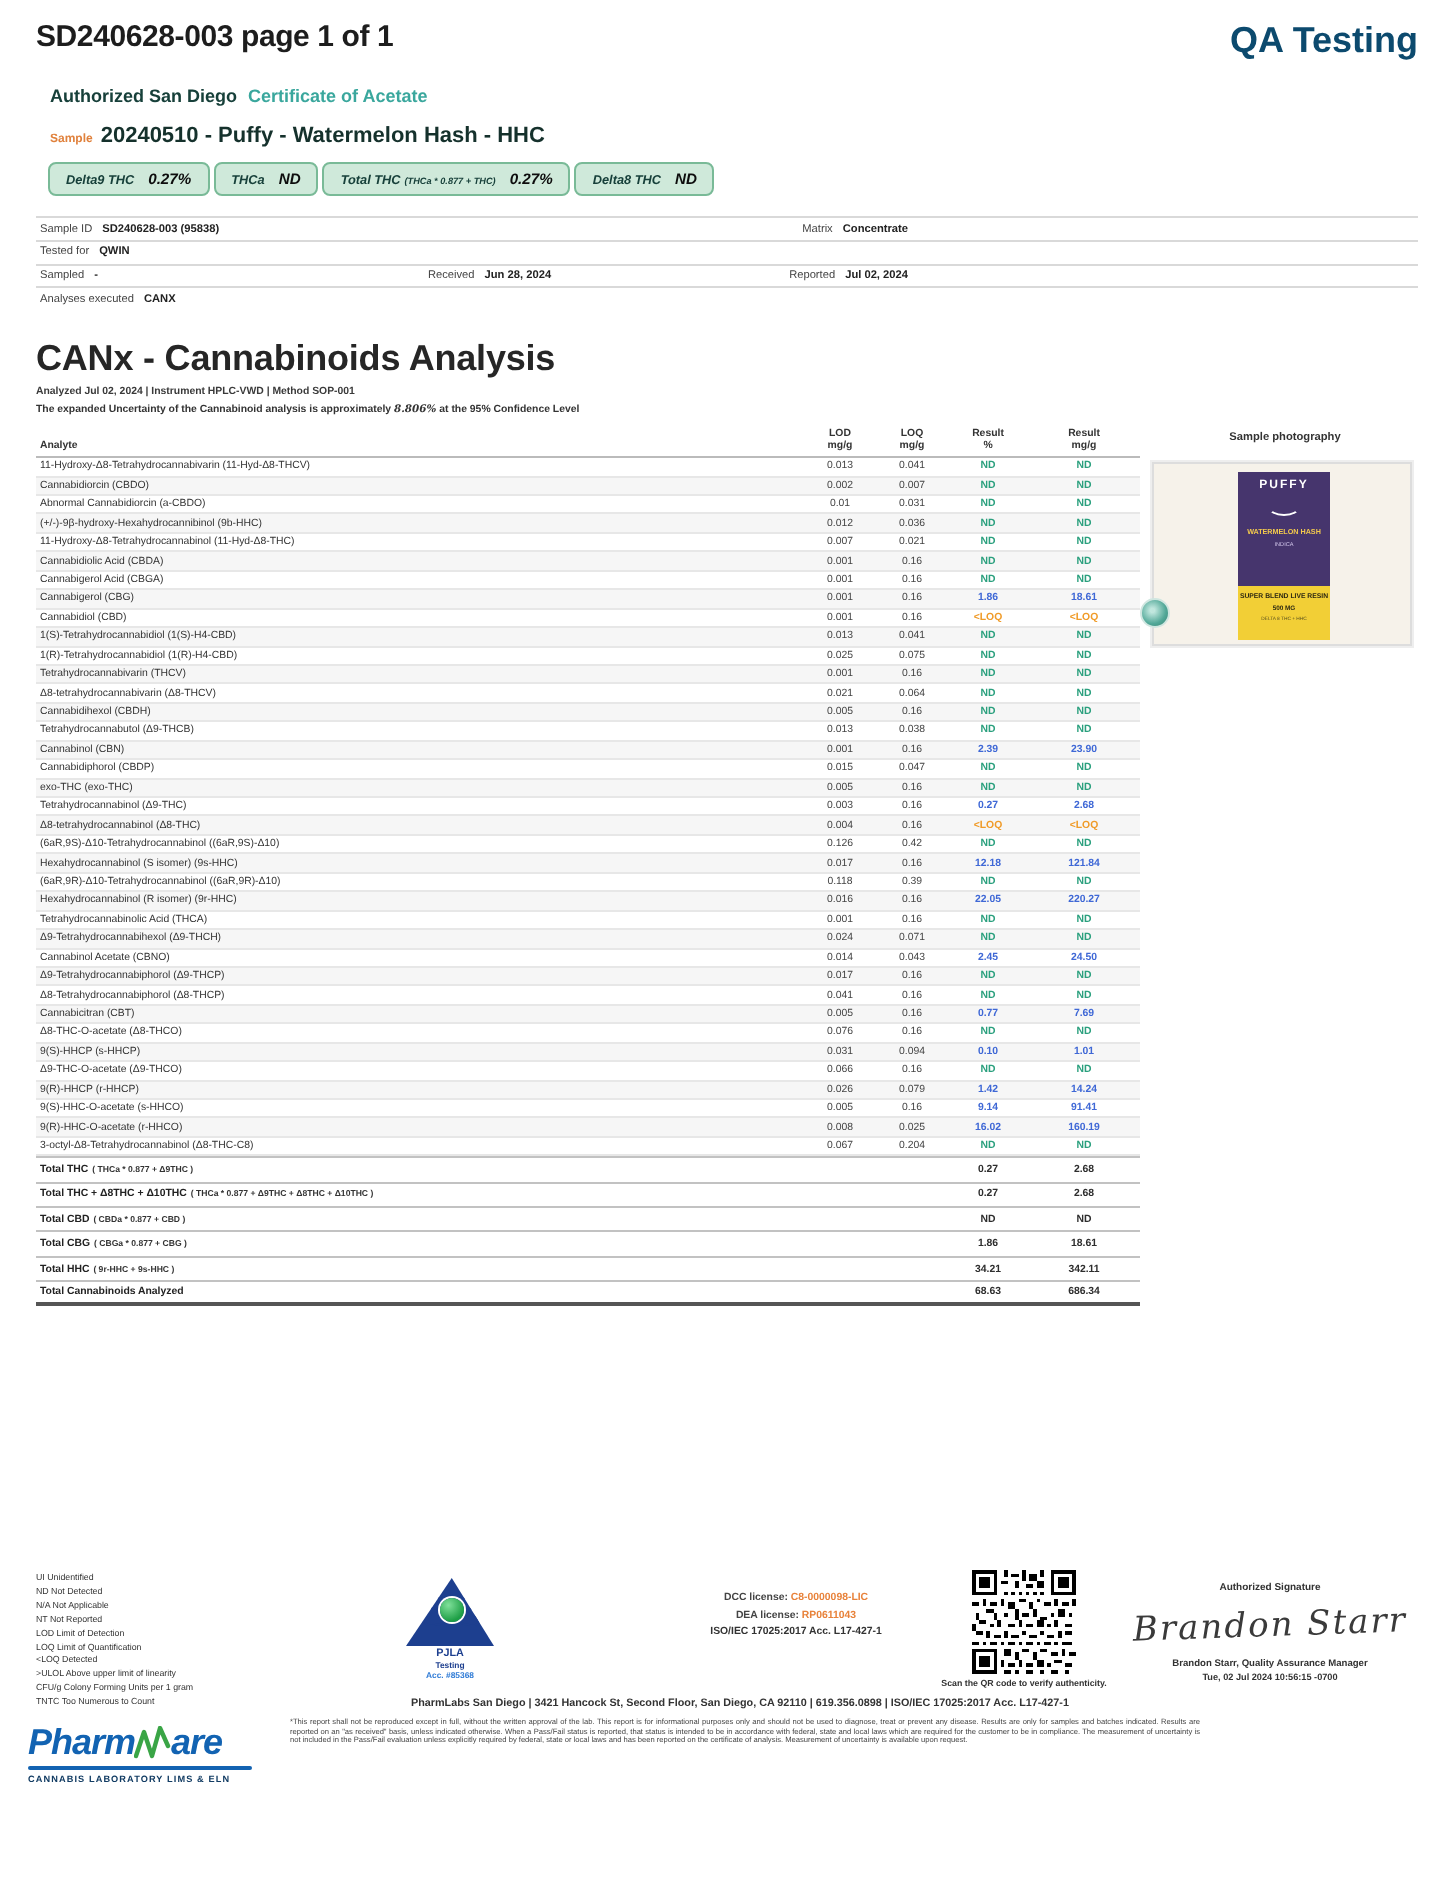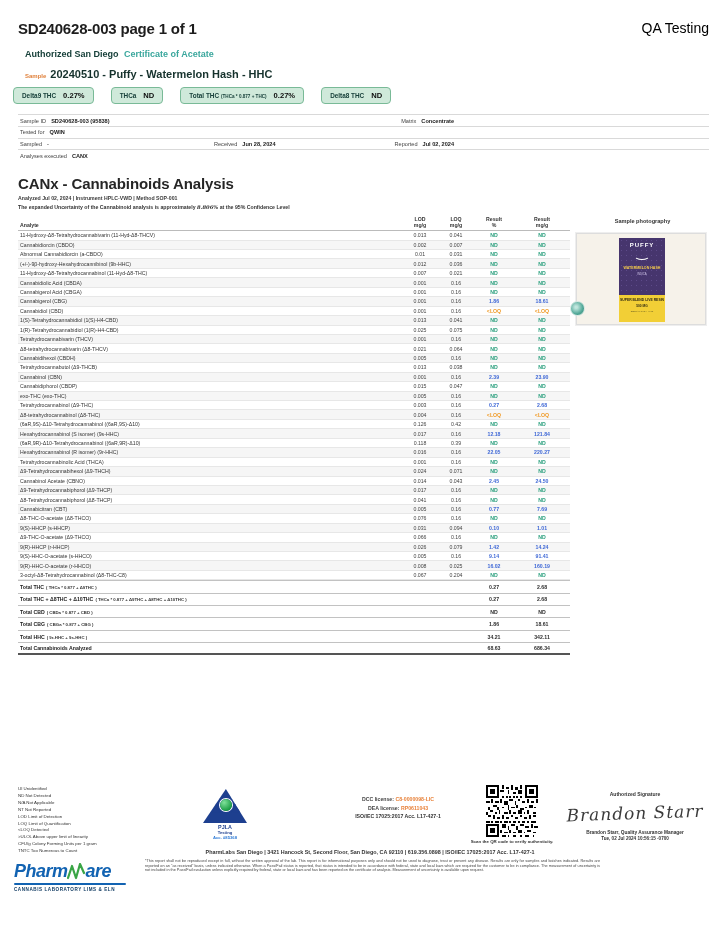--- a/index.html
+++ b/index.html
@@ -1,30 +1,30 @@
 <!DOCTYPE html>
 <html><head>
 <meta charset="utf-8">
 <style>
   * { margin:0; padding:0; box-sizing:border-box; }
   html,body { background:#fff; }
   body { font-family:"Liberation Sans", sans-serif; color:#222; }
   .page { position:relative; width:727px; height:941px; background:#fff; overflow:hidden; }
 
   
-  .hdr-row { display:flex; justify-content:space-between; align-items:flex-start; padding:20px 18px 0 18px; }
+  .hdr-row { display:flex; justify-content:space-between; align-items:flex-start; padding:10px 18px 0 18px; }
   .report-id { font-size:15px; font-weight:700; color:#1d1d1d; letter-spacing:-0.2px; }
-  .qa-label { font-size:14px; font-weight:400; color:#000000; }
+  .qa-label { font-size:18px; font-weight:700; color:#0c4a6e; }
   .lab-line { padding:12px 0 0 25px; font-size:9px; }
   .lab-name { font-weight:700; color:#17403a; }
   .doc-type { color:#3aa79d; font-weight:600; margin-left:3px; }
   .sample-line { padding:9px 0 0 25px; display:flex; align-items:baseline; }
   .sample-label { font-size:6px; color:#e0813c; font-weight:700; margin-right:4px; }
   .sample-name { font-size:11px; font-weight:700; color:#15312c; }
-  .badges { display:flex; gap:17px; padding:7px 0 0 13px; }
+  .badges { display:flex; gap:2px; padding:7px 0 0 24px;font-style:italic; }
   .badge { background:#cfe9da; border:1px solid #79ba97; border-radius:4px; padding:3px 8px; display:flex; align-items:baseline; white-space:nowrap; }
   .b-label { font-size:6.4px; font-weight:700; color:#17403a; }
   .b-formula { font-size:4.6px; font-weight:600; color:#17403a; margin-left:2px; }
   .b-value { font-size:7.6px; font-weight:800; color:#0d0d0d; margin-left:7px; }
 
   .sd-logo { position:absolute; right:16px; top:44px; display:flex; align-items:center; }
   .sd-emblem { width:34px; height:34px; border-radius:50%; border:2px dotted #e07b39; background:radial-gradient(circle at 50% 45%, #bfe3c9 0%, #7cbf8e 55%, #3f8f63 100%); position:relative; margin-right:4px; }
   .sd-emblem:after { content:""; position:absolute; left:7px; top:6px; width:14px; height:20px; background:#fff; opacity:.85; clip-path:polygon(0 0, 70% 0, 70% 40%, 100% 75%, 75% 100%, 20% 92%, 0 55%); }
   .sd-text { font-size:14px; font-weight:700; letter-spacing:-0.2px; }
   .sd-o { color:#e8823a; } .sd-g { color:#5b6670; } .sd-t { color:#49aec6; }
@@ -33,21 +33,21 @@
   .info { margin:10px 18px 0 18px; font-size:5.6px; }
   .info-row { display:flex; border-top:1px solid #d9d9d9; padding:2.6px 0 2.2px 2px; }
   .info-row.last { border-bottom:1px solid #d9d9d9; }
   .i-label { color:#444; margin-right:5px; font-weight:400; }
   .i-val { font-weight:700; color:#222; }
   .i-grp { display:flex; }
   .g2 { margin-left:165px; } .gR { margin-left:auto; margin-right:255px; }
   .info-plain { border-top:none; }
 
   
-  .sec-title { margin:14px 0 0 18px; font-size:15px; font-weight:700; color:#262626; letter-spacing:-0.1px; }
+  .sec-title { margin:14px 0 0 18px; font-size:18px; font-weight:700; color:#262626; letter-spacing:-0.1px; }
   .sec-meta { margin:3px 0 0 18px; font-size:5.2px; font-weight:600; color:#3a3a3a; }
   .sec-unc { margin:3px 0 0 18px; font-size:5.2px; color:#333; font-weight:600; }
   .sec-unc i { font-family:"DejaVu Serif", serif; }
 
   
   .main-row { display:flex; margin:6px 18px 0 18px; }
   .tbl { width:552px; }
   .t-head { display:flex; align-items:flex-end; border-bottom:1px solid #bbb; padding-bottom:2px; font-size:5.2px; font-weight:700; color:#333; }
   .c-name { flex:1; text-align:left; padding-left:2px; }
   .c-lod,.c-loq { width:36px; text-align:center; }

